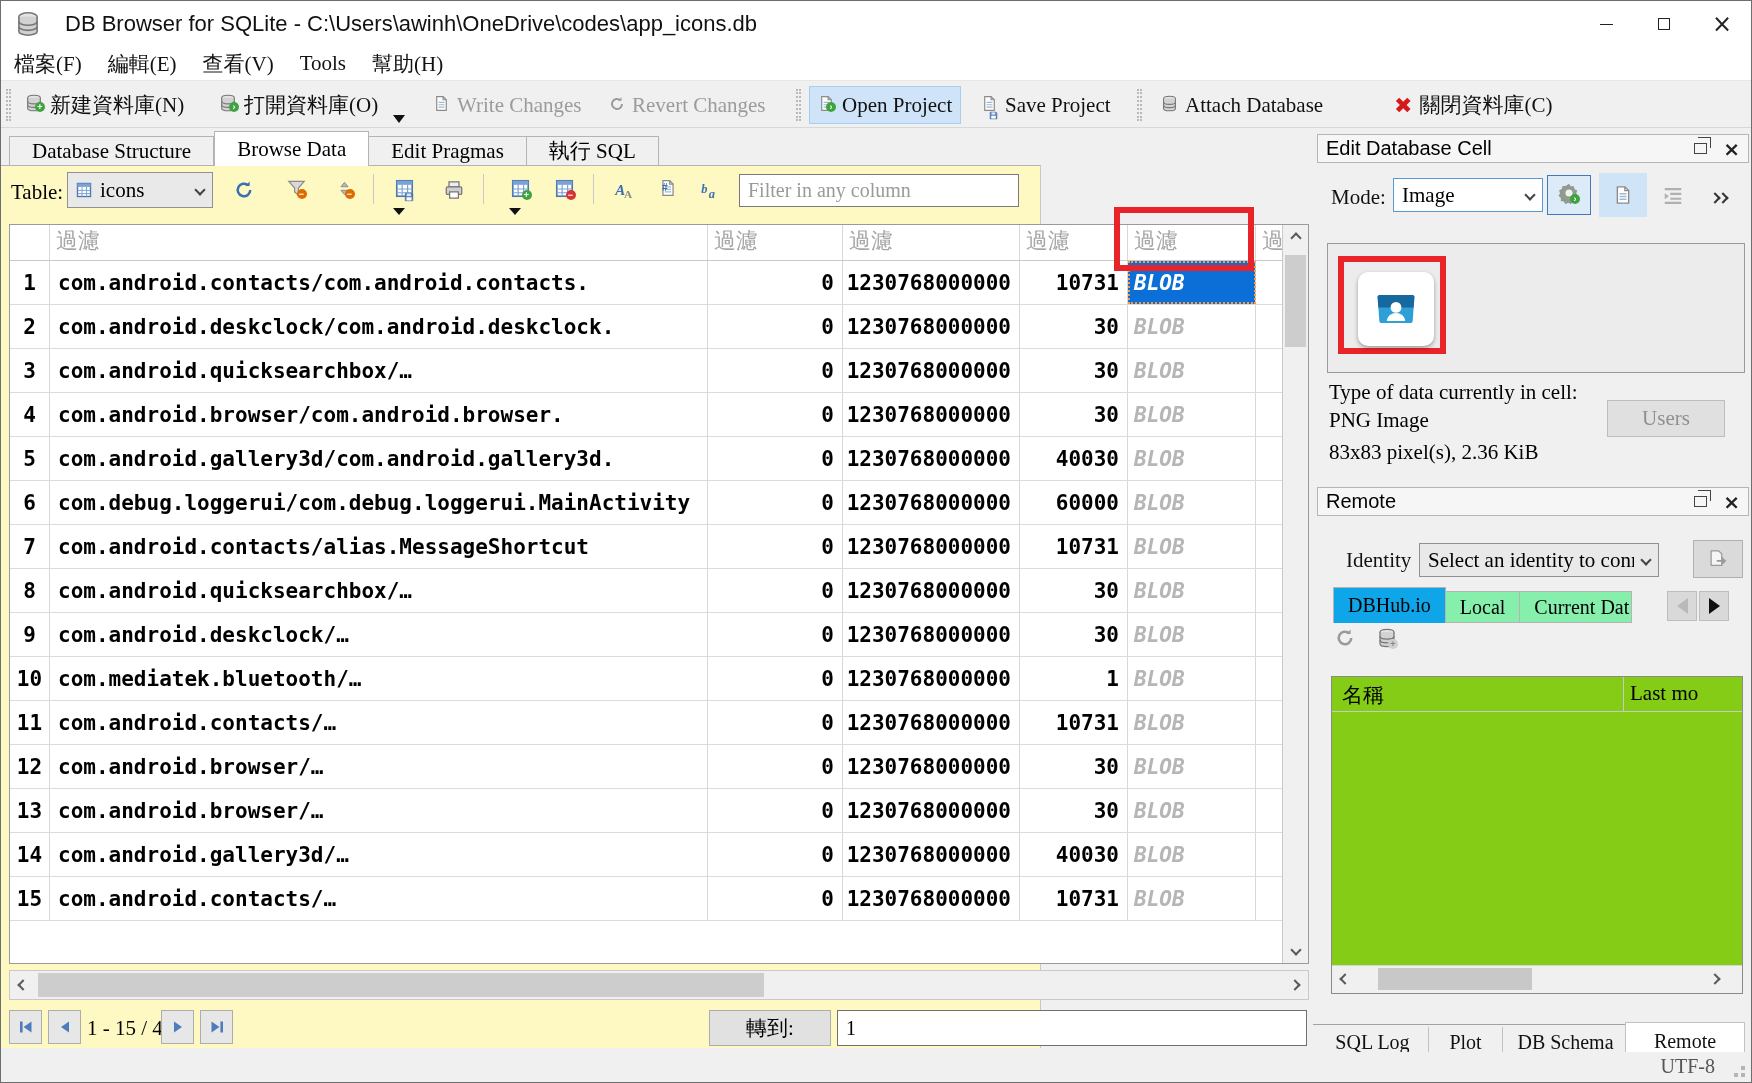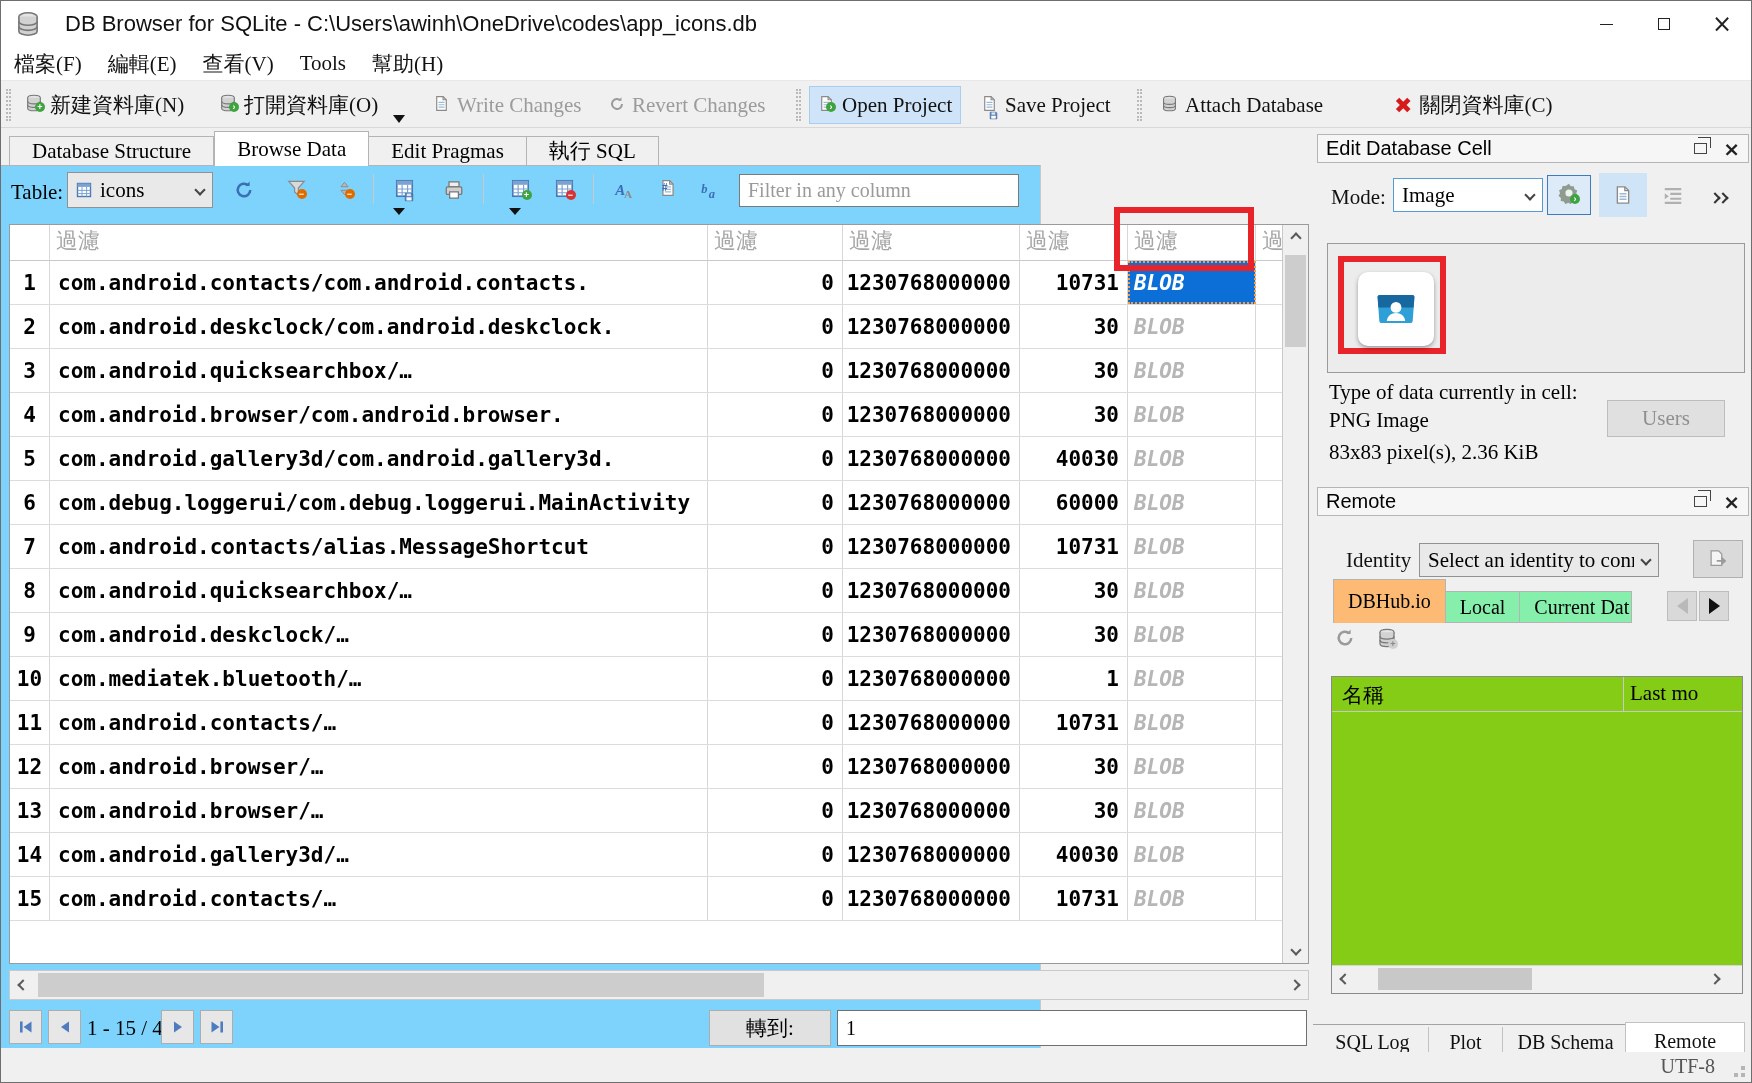--- a/index.html
+++ b/index.html
@@ -32,21 +32,21 @@
   .bdg.g{background:#3fa33f}.bdg.r{background:#d63434}.bdg.o{background:#e06c00}
   .redx{color:#d61a1a;font:bold 22px "DejaVu Sans",sans-serif}
 
   
   .tabbar{position:absolute;left:8px;top:130px;height:35px;display:flex;align-items:flex-end;z-index:3}
   .mtab{height:30px;padding:0 22px;display:flex;align-items:center;font-size:21px;background:#f0f0f0;border:1px solid #b4b4b4;border-left:none}
   .mtab:first-child{border-left:1px solid #b4b4b4}
   .mtab.active{height:35px;background:#fff;border:1px solid #b4b4b4;border-bottom:none;z-index:4}
 
   
-  .content{position:absolute;left:0;top:164px;width:1040px;height:883px;background:#7dd3fc;border-top:1px solid #b4b4b4;border-right:1px solid #c9c9c9;z-index:1}
+  .content{position:absolute;left:0;top:164px;width:1040px;height:883px;background:#fef9c3;border-top:1px solid #b4b4b4;border-right:1px solid #c9c9c9;z-index:1}
   .ctl-label{position:absolute;left:10px;top:14px;font-size:21px}
   .combo{display:flex;align-items:center;gap:8px;background:#e9e9e9;border:1px solid #919191;font-size:21px;padding:0 8px}
   .combo .cv{flex:1}
   .table-combo{position:absolute;left:66px;top:6px;width:146px;height:36px}
   .cico{position:absolute;top:8px;width:30px;height:32px;display:flex;align-items:center;justify-content:center}
   .csep{position:absolute;top:8px;height:30px;border-left:1px solid #c9c9c9}
   .filter-main{position:absolute;left:738px;top:8px;width:280px;height:33px;border:1px solid #7a7a7a;font-size:20px;padding:0 8px;color:#333;font-family:"Liberation Serif",serif}
   .filter-main::placeholder{color:#9a9a9a}
 
   
@@ -107,21 +107,21 @@
   .rb-icon{left:10px;top:12px;width:108px;height:98px}
   .tile{position:absolute;left:14px;top:10px;width:76px;height:74px;background:#fff;border-radius:10px;box-shadow:0 2px 4px rgba(0,0,0,.35);display:flex;align-items:center;justify-content:center}
   .info1{position:absolute;left:16px;top:252px;font-size:21px}
   .info2{position:absolute;left:16px;top:280px;font-size:21px}
   .info3{position:absolute;left:16px;top:312px;font-size:21px}
   .apply{position:absolute;left:294px;top:272px;width:118px;height:37px;background:#e0e0e0;border:1px solid #bdbdbd;color:#8f8f8f;display:flex;align-items:center;justify-content:center;font-size:21px}
   .idbtn{left:380px;top:412px;width:50px;height:38px;background:#dadada;border:1px solid #b0b0b0}
   .rtabs{position:absolute;left:20px;top:459px;height:36px;display:flex;align-items:flex-end}
   .rtab{height:32px;padding:0 14px;display:flex;align-items:center;justify-content:center;font-size:20px;background:#86efac;border:1px solid #b4b4b4;border-left:none;white-space:nowrap;overflow:hidden}
   .rtab:first-child{border-left:1px solid #b4b4b4}
-  .rtab.active{height:44px;background:#fdba74;border-bottom:none}
+  .rtab.active{height:36px;background:#0ea5e9;border-bottom:none}
   .rtab.clip{width:112px;justify-content:flex-start}
   .spin{position:absolute;top:463px;width:30px;height:30px;background:#d9d9d9;border:1px solid #bdbdbd;display:flex;align-items:center;justify-content:center}
   .tri-l{width:0;height:0;border-top:8px solid transparent;border-bottom:8px solid transparent;border-right:11px solid #b9b9b9}
   .tri-r{width:0;height:0;border-top:8px solid transparent;border-bottom:8px solid transparent;border-left:11px solid #111}
   .ricons{position:absolute;top:500px}
   .rlist{position:absolute;left:18px;top:548px;width:412px;height:318px;background:#84cc16;border:1px solid #8a8a8a}
   .rlist-head{display:flex;height:35px;border-bottom:1px solid #c9c9c9;font-size:21px}
   .rl-c1{width:292px;padding:4px 10px;border-right:1px solid #c9c9c9}
   .rl-c2{flex:1;padding:4px 6px;overflow:hidden;white-space:nowrap}
   .rlist-scroll{position:absolute;left:0;right:0;bottom:0;height:28px;background:#f0f0f0;border-top:1px solid #d5d5d5}

